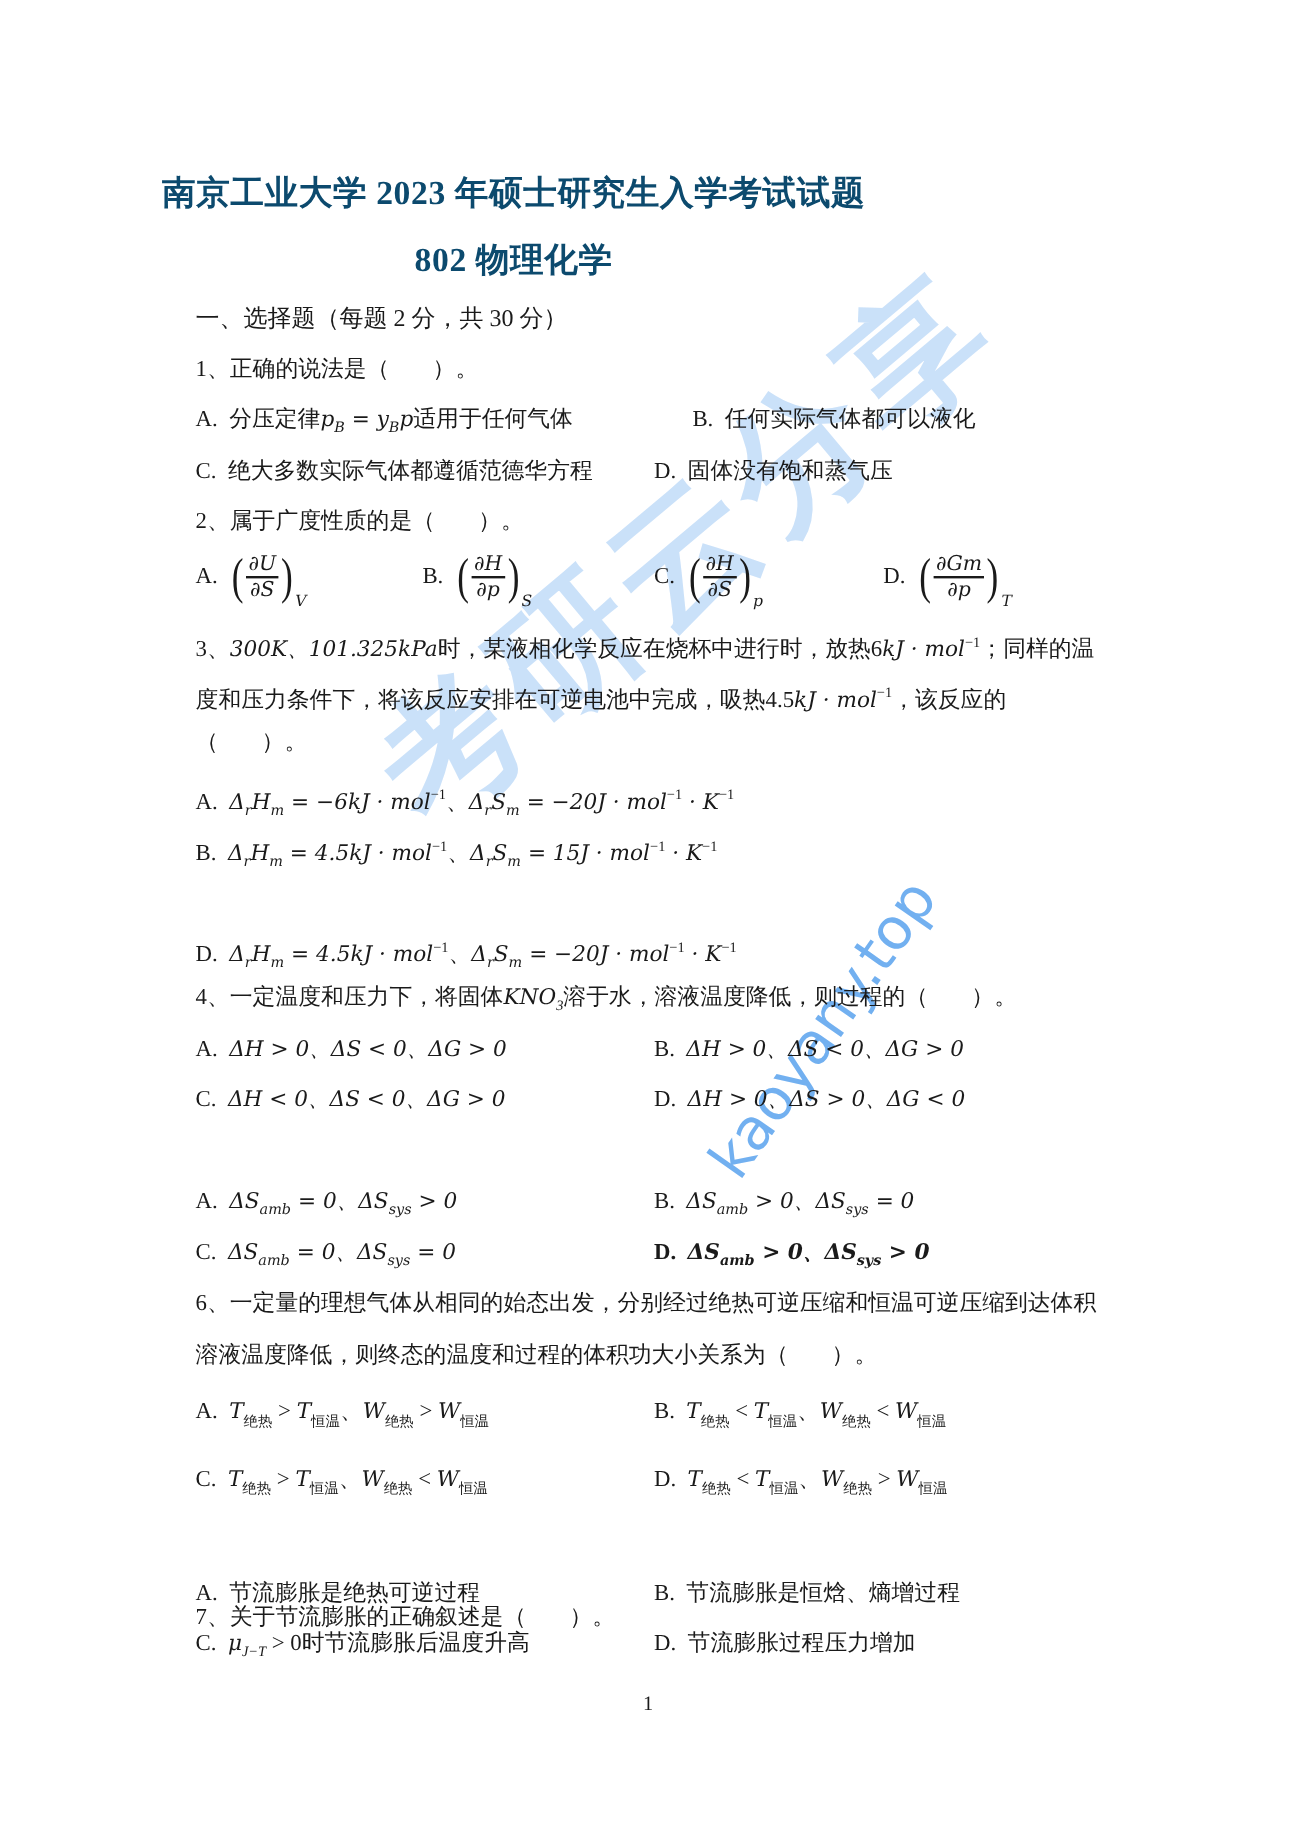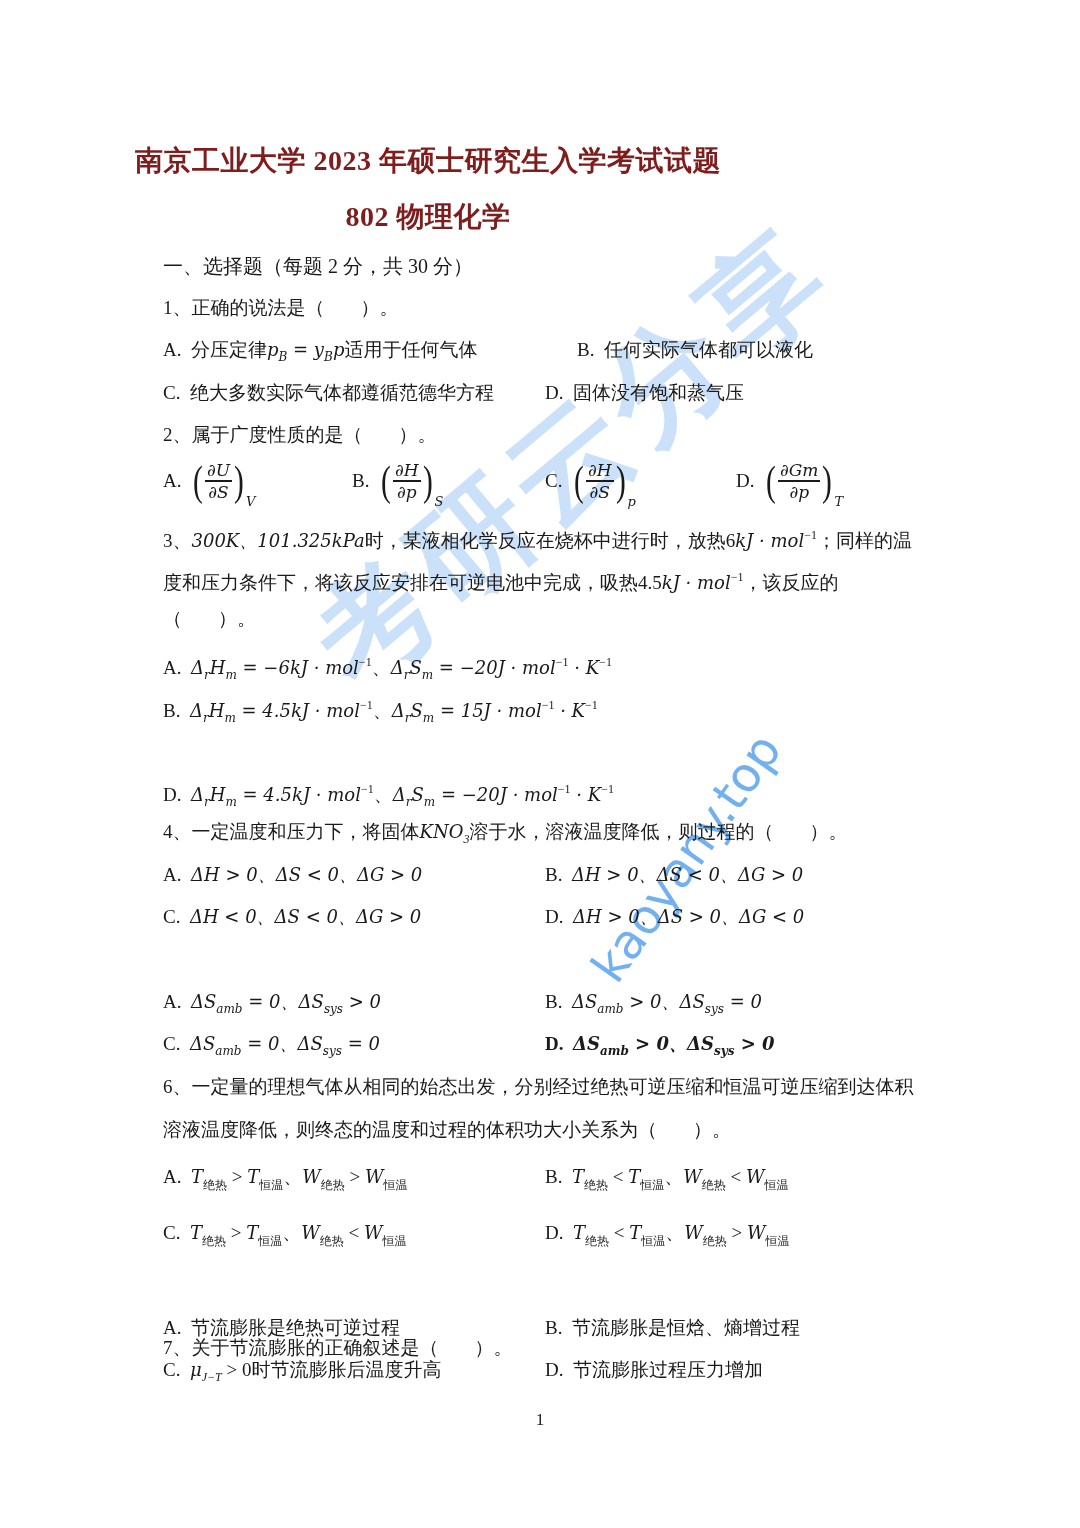--- a/index.html
+++ b/index.html
@@ -4,21 +4,21 @@
 <style>
   html, body { margin: 0; padding: 0; background: #ffffff; }
   body {
     width: 1080px; height: 1528px; position: relative; overflow: hidden;
     font-family: "Liberation Serif", "DejaVu Serif", serif;
     color: #1a1a1a;
   }
   .page { position: absolute; left: 0; top: 0; width: 1080px; height: 1528px; }
   .title {
     position: absolute; left: 0; width: 856px; text-align: center;
-    font-weight: bold; font-size: 28px; letter-spacing: 0.5px; color: #7f1d1d;
+    font-weight: bold; font-size: 28px; letter-spacing: 0.5px; color: #0c4a6e;
   }
   .line {
     position: absolute; left: 163px; font-size: 19px; white-space: nowrap; color: #1a1a1a;
     line-height: 24px;
   }
   .col2 { left: 545px; }
   .m { font-style: italic; font-family: "DejaVu Serif", "Liberation Serif", serif; font-size: 18px; }
   .sub { font-size: 12px; vertical-align: -5px; font-style: italic; }
   .subcn { font-size: 12px; vertical-align: -6px; font-style: normal; }
   .sup { font-size: 12px; vertical-align: 8px; }

